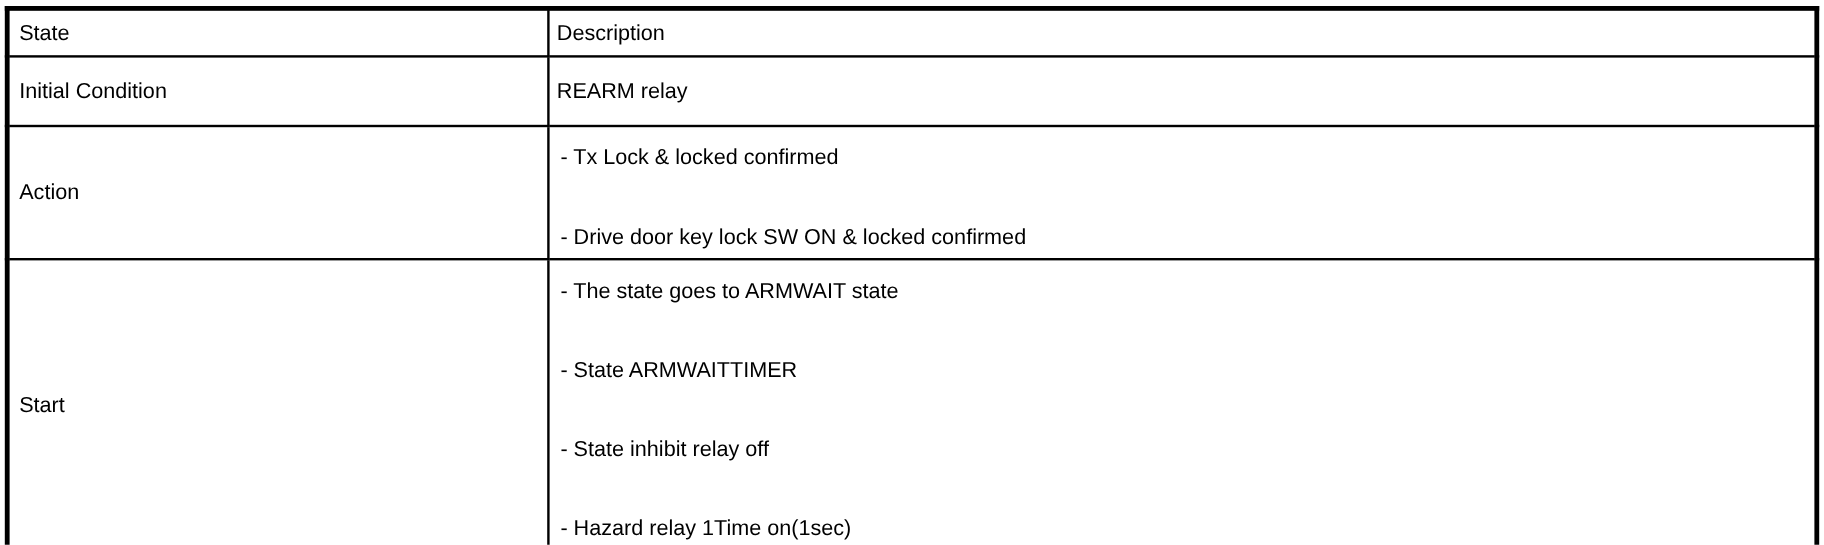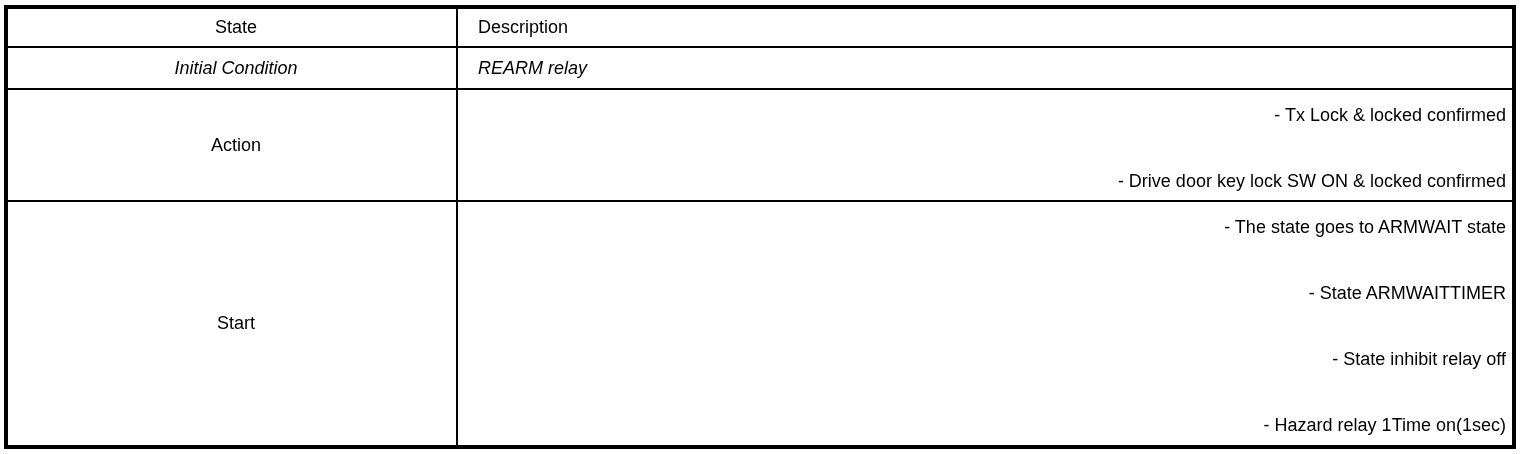--- a/index.html
+++ b/index.html
@@ -27,36 +27,34 @@
   th, td {
     border: 2px solid #000000;
     padding: 0;
     font-weight: normal;
     text-align: left;
     font-size: 18px;
     color: #000000;
     background: #ffffff;
   }
   tr.row-header  { height: 40px; }
-  tr.row-initial { height: 42px; font-style: italic; }
+  tr.row-initial { height: 58px; }
   tr.row-event   { height: 111px; }
   tr.row-action  { height: 244px; }
   .state-cell {
     padding-left: 8px;
     vertical-align: middle;
-    text-align: center;
   }
   .desc-cell-simple {
-    padding-left: 20px;
+    padding-left: 6px;
     vertical-align: middle;
   }
   .desc-cell-list {
     padding: 16px 6px 0 9px;
     vertical-align: top;
-    text-align: right;
   }
   .desc-line {
     height: 18px;
     line-height: 18px;
     margin-bottom: 48px;
     white-space: nowrap;
   }
   .desc-line:last-child { margin-bottom: 0; }
 </style>
 </head>

